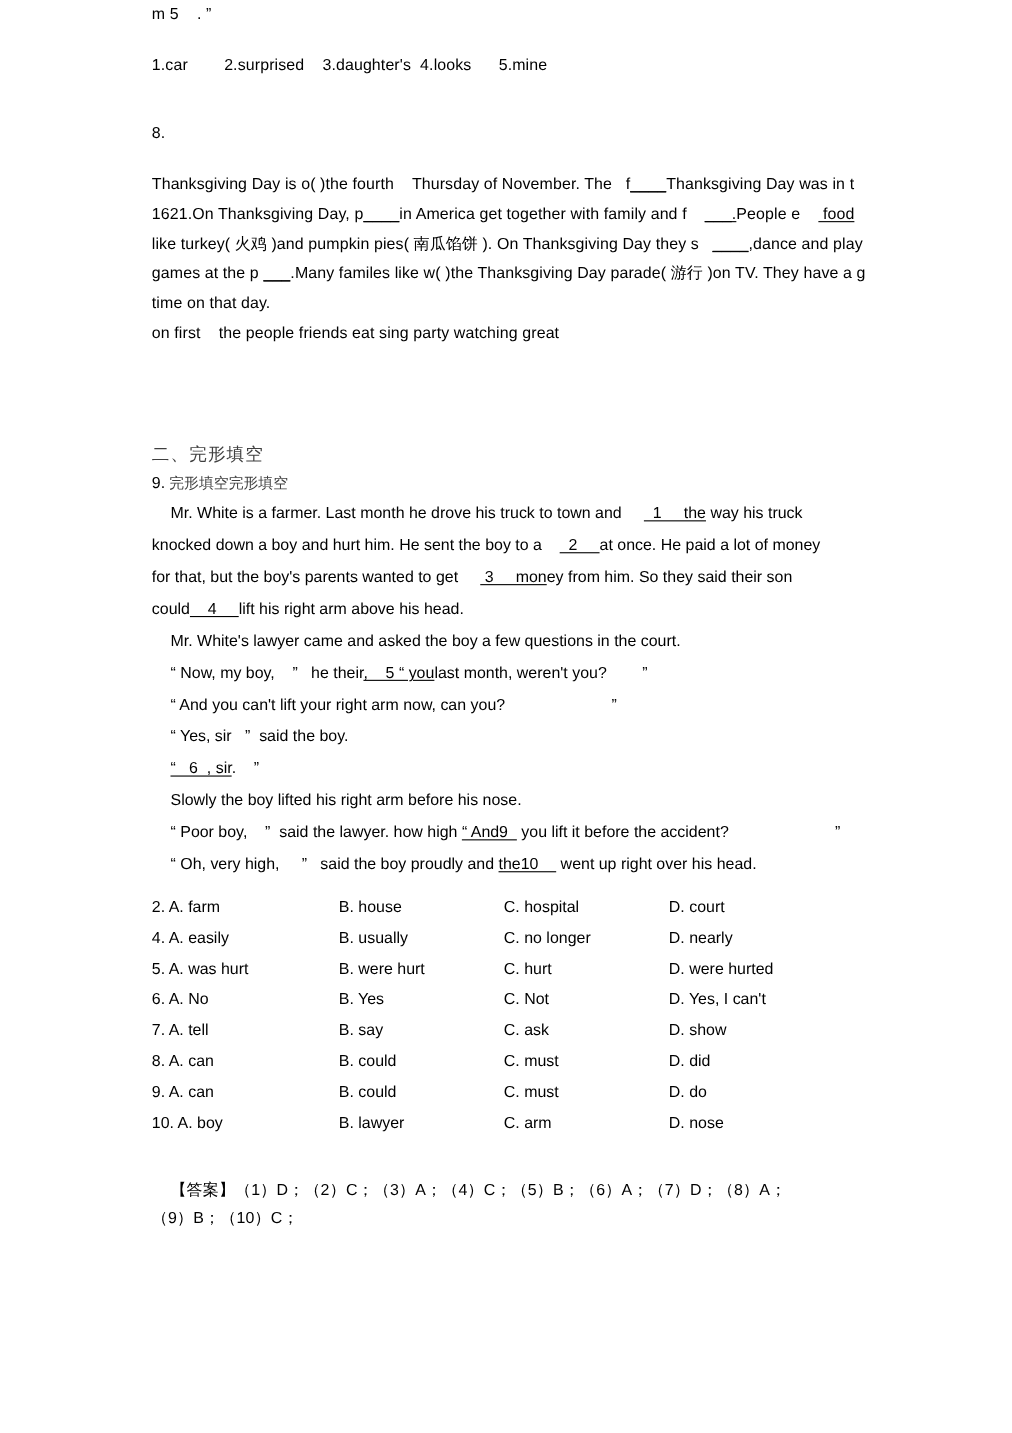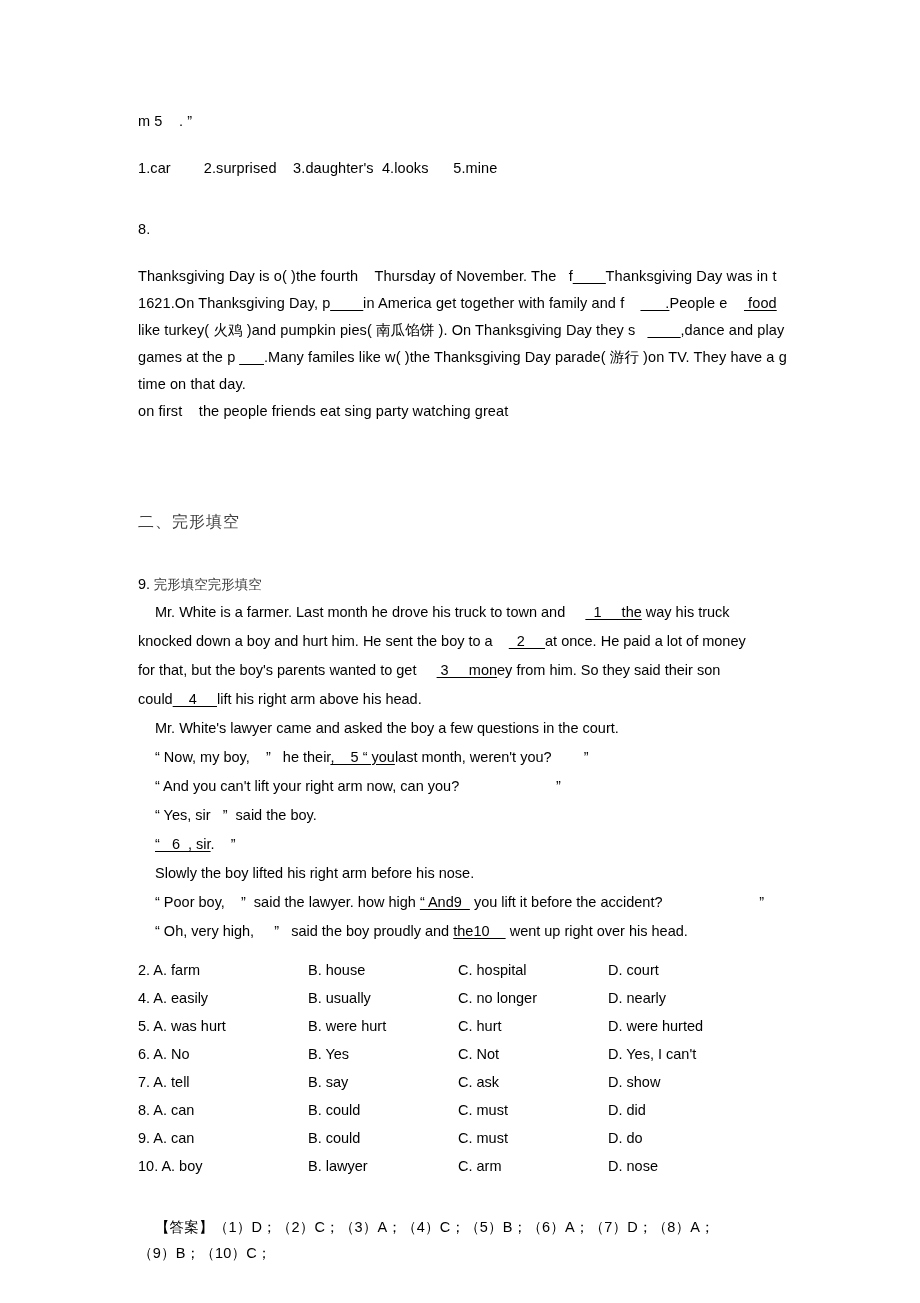--- a/index.html
+++ b/index.html
@@ -27,41 +27,40 @@
   .line {
     font-size: 14.5px;
     line-height: 27px;
     white-space: pre-wrap;
     letter-spacing: 0.1px;
   }
   .spacer-sm { height: 20px; }
   .spacer-md { height: 34px; }
   .spacer-lg { height: 84px; }
 
-  .top-frag { padding-top: 108px; }
+  .top-frag { }
 
   
   .blank {
     text-decoration: underline;
     text-underline-offset: 2px;
     white-space: pre;
   }
 
   
   .section-heading {
     font-size: 16px;
     line-height: 26px;
     color: #3f3f3f;
     letter-spacing: 1px;
   }
   .sub-heading {
     font-size: 13.5px;
     line-height: 26px;
     color: #3f3f3f;
-    margin-top: 36px;
   }
   .sub-heading .num {
     color: #000;
     font-size: 14.5px;
   }
 
   
   .passage-line {
     font-size: 14.5px;
     line-height: 29px;

